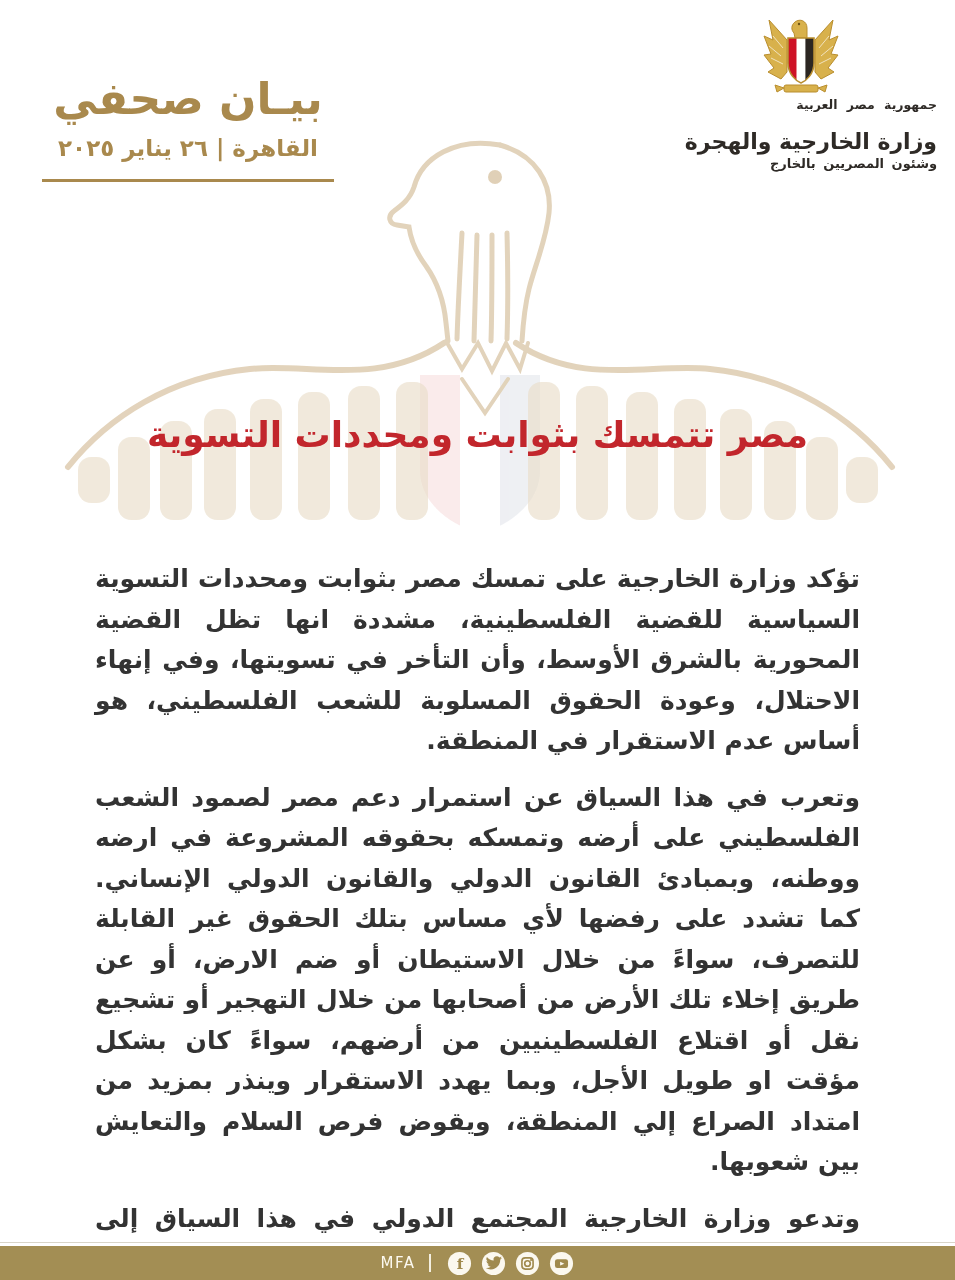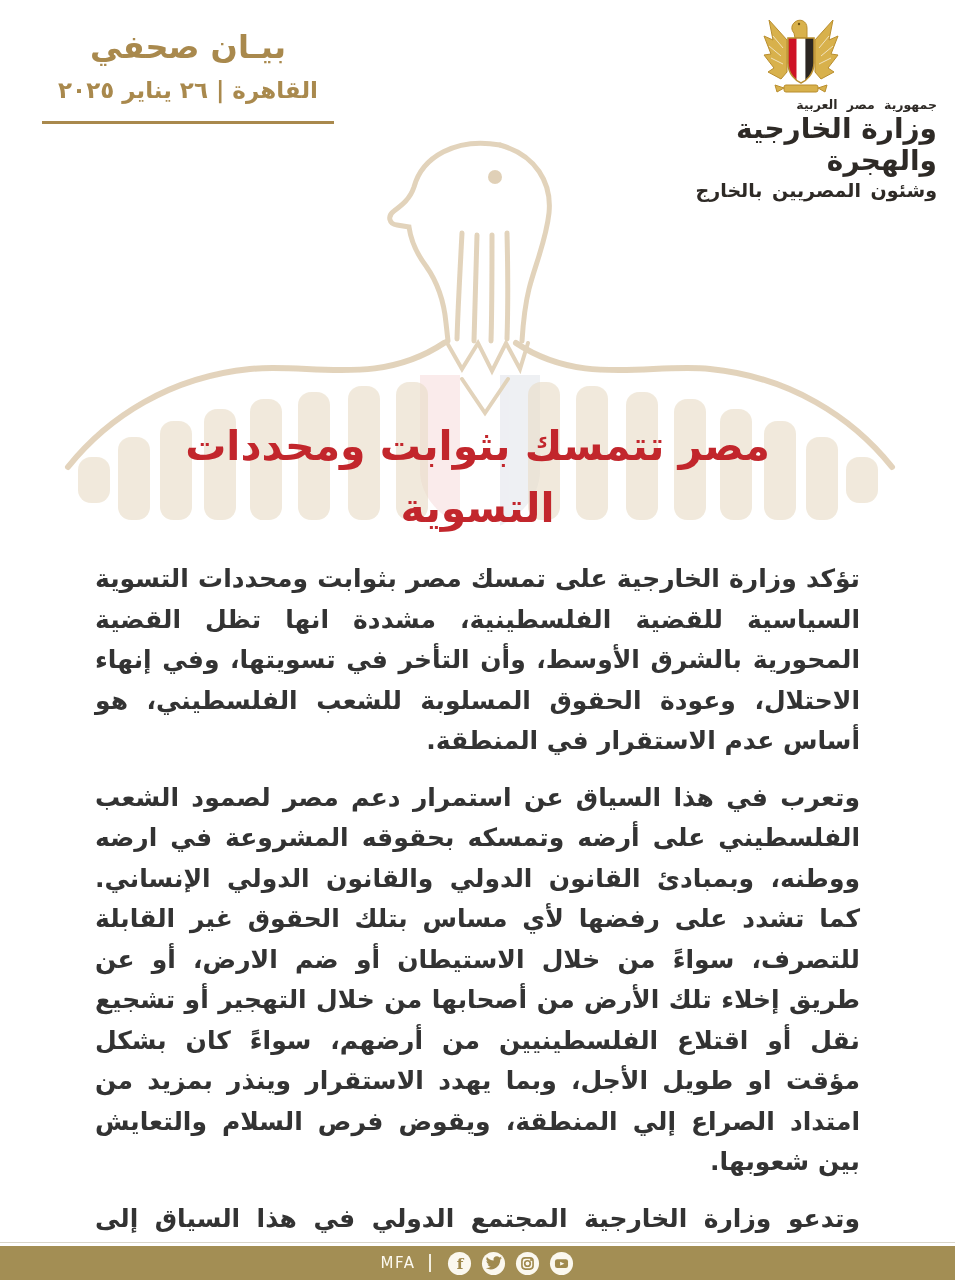--- a/index.html
+++ b/index.html
@@ -2,37 +2,37 @@
 <html lang="ar"><head>
 <meta charset="utf-8">
 <style>
   html,body{margin:0;padding:0;background:#ffffff;}
   body{width:955px;height:1280px;position:relative;overflow:hidden;
        font-family:"DejaVu Sans",sans-serif;}
   .page{position:absolute;inset:0;background:#ffffff;}
 
   
   .masthead-left{position:absolute;left:42px;top:30px;width:292px;text-align:center;color:#a9894d;z-index:3;}
-  .pr-label{font-size:32px;font-weight:bold;direction:rtl;line-height:1.1;}
+  .pr-label{font-size:44px;font-weight:bold;direction:rtl;line-height:1.1;margin-top:45px;}
   .dateline{font-size:23px;font-weight:bold;direction:rtl;margin-top:12px;}
   .gold-rule{margin-top:18px;border-top:3px solid #a9894d;width:100%;}
 
   
   .masthead-right{position:absolute;right:18px;top:12px;width:272px;text-align:right;color:#2e2a26;z-index:3;}
   .emblem{display:block;margin:0 auto;}
   .logo-country{font-size:12.5px;font-weight:bold;direction:rtl;word-spacing:5px;letter-spacing:.5px;margin-top:3px;}
-  .logo-ministry{font-size:28px;font-weight:bold;direction:rtl;line-height:1.15;margin-top:1px;}
-  .logo-department{font-size:19px;font-weight:bold;direction:rtl;word-spacing:3px;margin-top:2px;}
+  .logo-ministry{font-size:22px;font-weight:bold;direction:rtl;line-height:1.15;margin-top:17px;}
+  .logo-department{font-size:13px;font-weight:bold;direction:rtl;word-spacing:3px;margin-top:2px;}
 
   
   .watermark{position:absolute;left:48px;top:135px;width:860px;height:412px;z-index:1;pointer-events:none;}
 
   
-  .doc-title{position:absolute;left:90px;right:90px;top:400px;z-index:2;margin:16px;
-             direction:rtl;text-align:center;color:#c2262c;font-size:41px;font-weight:bold;line-height:1.5;}
+  .doc-title{position:absolute;left:90px;right:90px;top:400px;z-index:2;margin:8px;
+             direction:rtl;text-align:center;color:#c2262c;font-size:36px;font-weight:bold;line-height:1.5;}
   .doc-title span{display:block;}
 
   
   .doc-body{position:absolute;left:95px;right:95px;top:543px;z-index:2;
             direction:rtl;text-align:justify;color:#333333;font-size:25px;font-weight:bold;line-height:1.62;}
   .doc-body p{margin:16px 0 16px 0;}
 
   
   .footer-hairline{position:absolute;left:0;right:0;bottom:37px;height:1px;background:#d9d5c9;z-index:2;}
   .footer-bar{position:absolute;left:0;right:0;bottom:0;height:34px;background:#a38e54;z-index:3;

